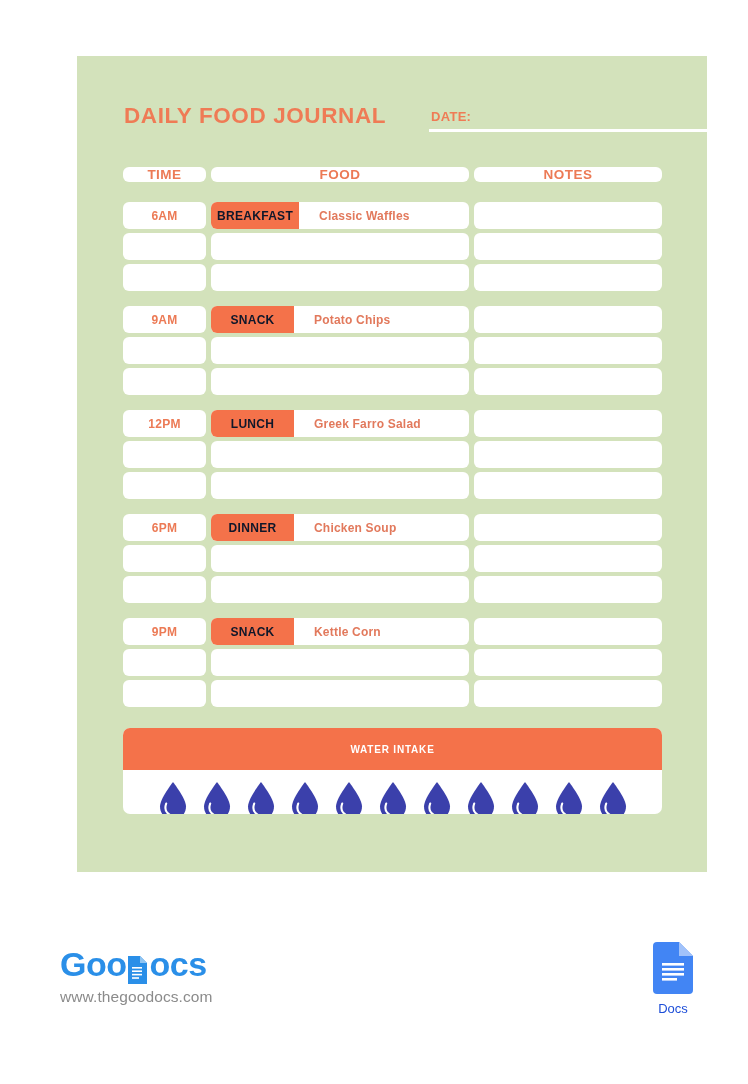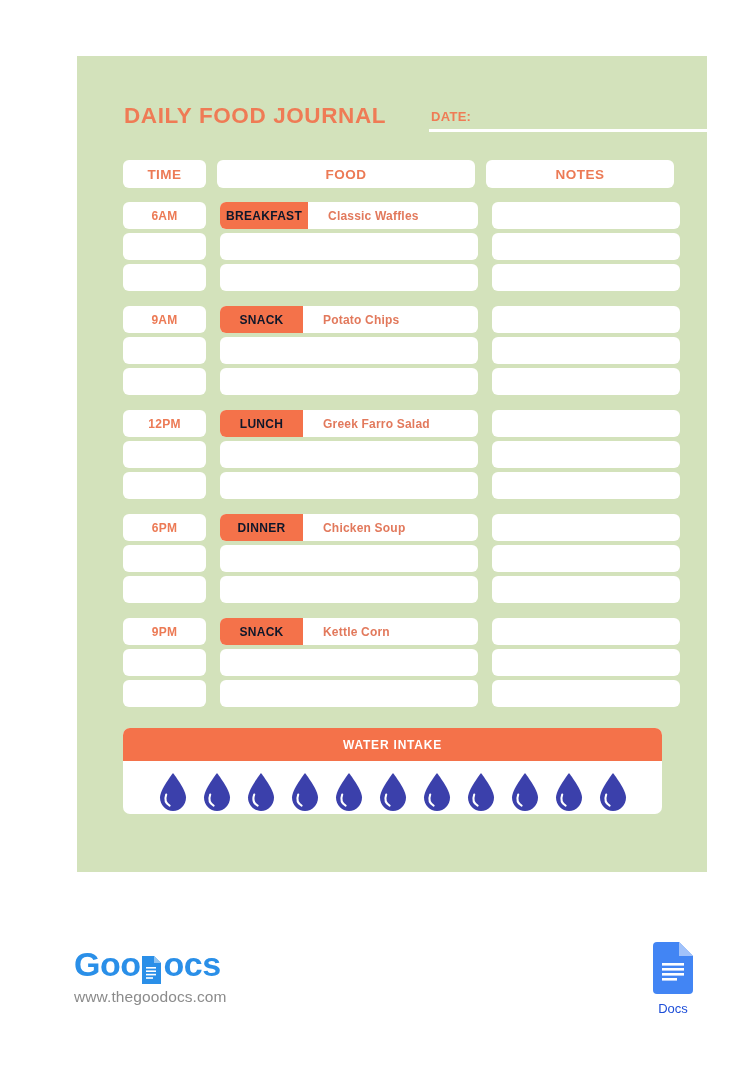--- a/index.html
+++ b/index.html
@@ -70,23 +70,24 @@
   #table-area {
     position: absolute;
     left: 46px;
     top: 104px;
     width: 539px;
   }
 
   
   #header-row {
     display: flex;
-    gap: 11px;
+    gap: 5px;
     height: 28px;
     margin-bottom: 14px;
+    align-items: center;
   }
   .head-cell {
     background: #ffffff;
     border-radius: 6px;
     display: flex;
     align-items: center;
     justify-content: center;
     font-size: 13.5px;
     font-weight: bold;
     letter-spacing: 0.5px;
@@ -95,21 +96,21 @@
   .col-time  { width: 83px; flex: none; }
   .col-food  { width: 258px; flex: none; }
   .col-notes { width: 188px; flex: none; }
 
   
   .meal-block {
     margin-bottom: 15px;
   }
   .meal-row {
     display: flex;
-    gap: 14px;
+    gap: 5px;
     height: 27px;
     margin-bottom: 4px;
     border-radius: 11px;
   }
   .meal-row:last-child { margin-bottom: 0; }
 
   .time-cell {
     width: 83px;
     flex: none;
     background: #ffffff;
@@ -170,27 +171,27 @@
     position: absolute;
     left: 46px;
     top: 672px;
     width: 539px;
     height: 86px;
     background: #ffffff;
     border-radius: 7px;
     overflow: hidden;
   }
   #water-header {
-    height: 33px;
+    height: 42px;
     background: #f4724a;
     display: flex;
     align-items: center;
     justify-content: center;
     color: #ffffff;
-    font-size: 12px;
+    font-size: 10px;
     font-weight: bold;
     letter-spacing: 0.8px;
   }
   #water-drops {
     height: 61px;
     display: flex;
     align-items: center;
     justify-content: center;
     gap: 14px;
     padding: 0 16px;
@@ -199,21 +200,21 @@
   .drop {
     width: 30px;
     height: 40px;
     flex: none;
     display: block;
   }
 
   
   #footer-logo {
     position: absolute;
-    left: 74px;
+    left: 60px;
     top: 944px;
     width: 300px;
     height: 70px;
   }
   #logo-wordmark {
     display: flex;
     align-items: center;
     font-size: 34px;
     font-weight: bold;
     color: #2a8fe8;

